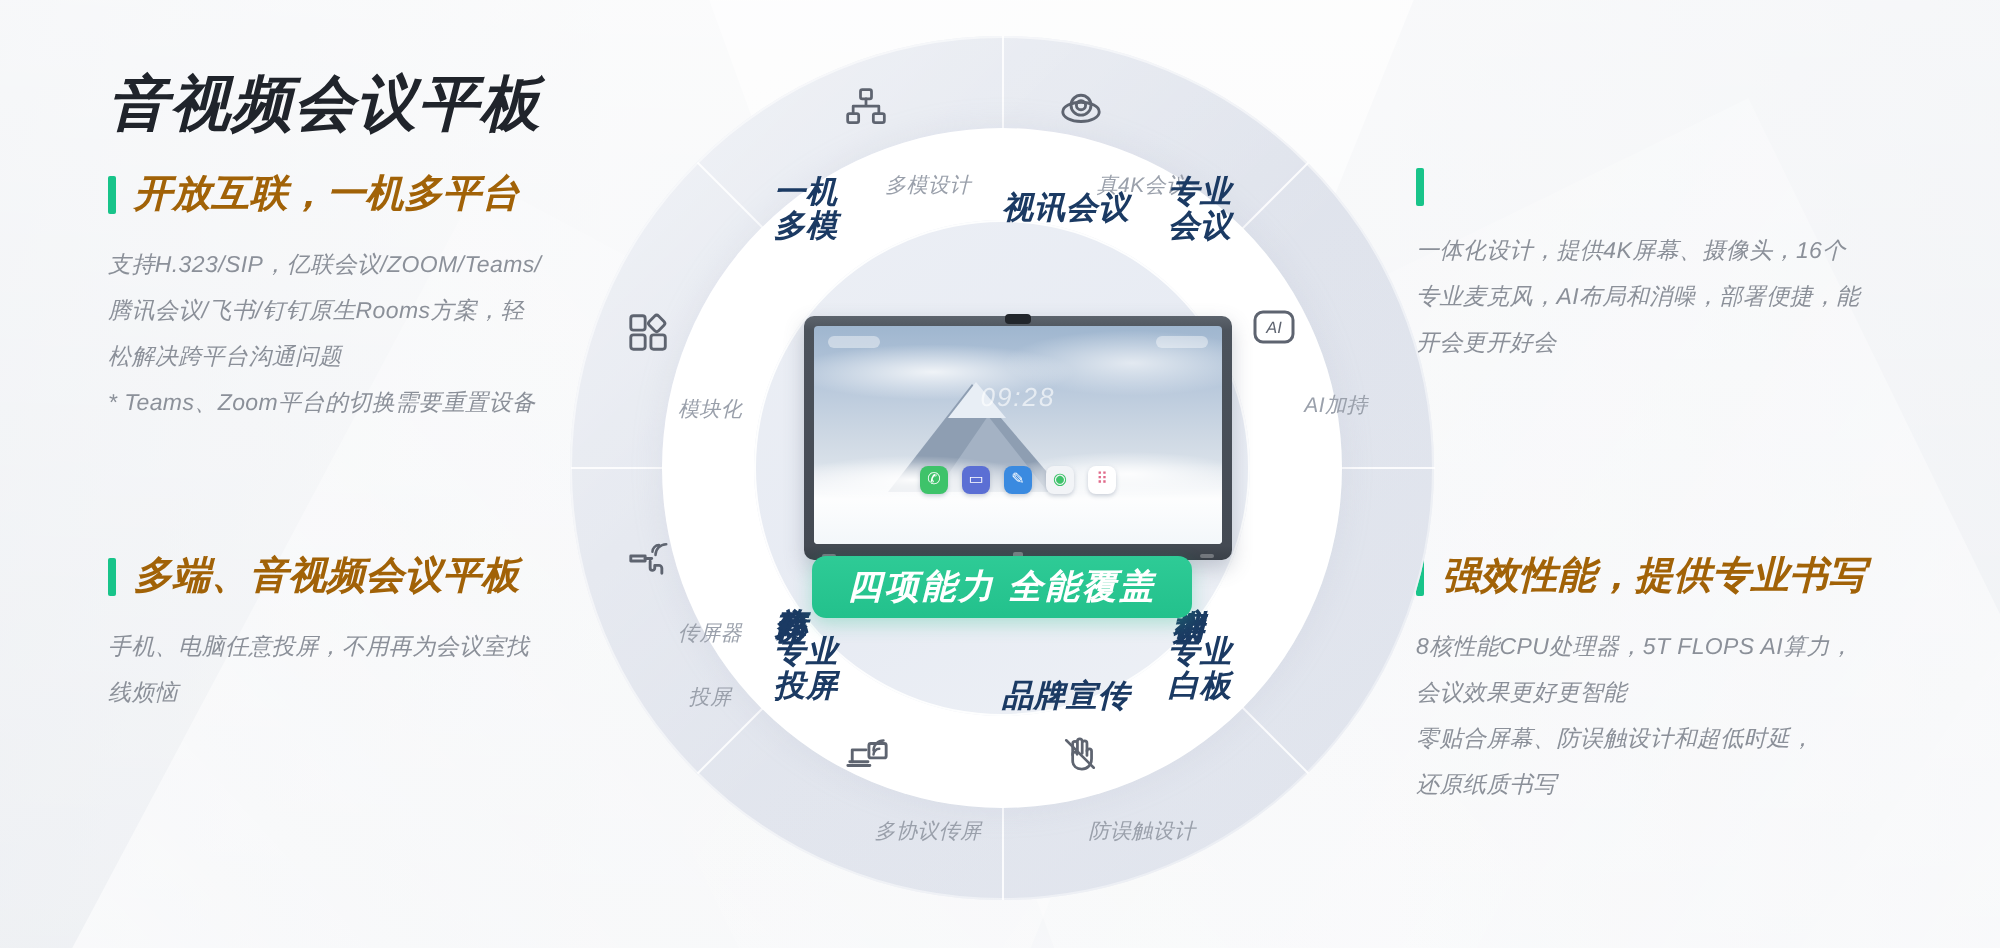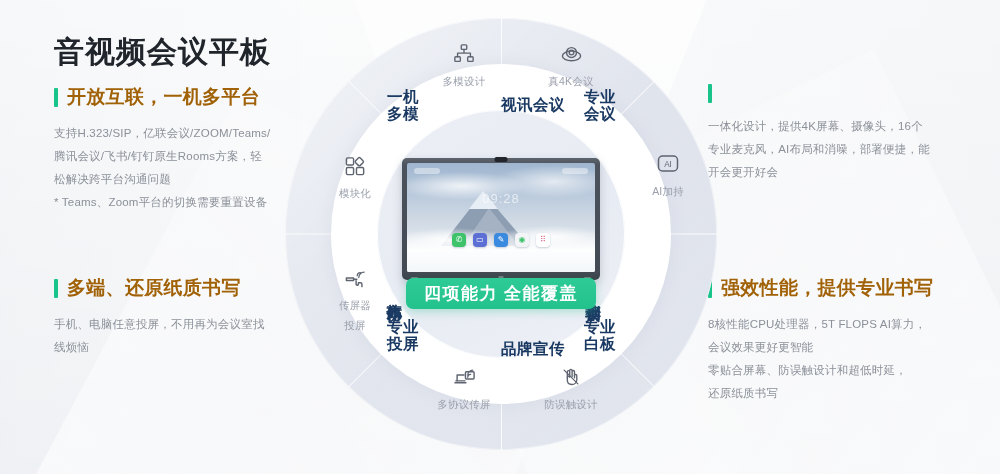--- a/index.html
+++ b/index.html
@@ -2,21 +2,21 @@
 <html><head>
 <meta charset="utf-8">
 <style>
   html,body{margin:0;padding:0;}
   body{
     width:1000px;height:474px;overflow:hidden;
     font-family:"Liberation Sans","DejaVu Sans",sans-serif;
     background:#f2f3f5;
     position:relative;
   }
-  .stage{position:absolute;inset:0;width:1000px;height:474px;overflow:hidden;}
+  .stage{position:absolute;inset:0;width:1000px;height:474px;overflow:hidden;font-style:italic;}
 
   
   .bg-base{position:absolute;inset:0;
     background:linear-gradient(135deg,#f6f7f8 0%,#eef0f3 45%,#f4f5f7 100%);}
   .bg-diag-1{position:absolute;left:-180px;top:-260px;width:760px;height:1000px;
     background:linear-gradient(160deg,rgba(255,255,255,.95),rgba(255,255,255,0));
     transform:rotate(22deg);}
   .bg-diag-2{position:absolute;right:-230px;top:-300px;width:760px;height:1100px;
     background:linear-gradient(200deg,rgba(255,255,255,.9),rgba(255,255,255,0));
     transform:rotate(-20deg);}
@@ -64,33 +64,33 @@
 
   .ring-white{position:absolute;left:46px;top:46px;width:340px;height:340px;border-radius:50%;
     background:#ffffff;box-shadow:0 0 16px rgba(170,180,200,.18);}
   .ring-inner{position:absolute;left:92px;top:92px;width:248px;height:248px;border-radius:50%;
     background:linear-gradient(150deg,#eceff5 0%,#e7ebf3 55%,#eef1f6 100%);}
   .ring-inner-edge{position:absolute;left:92px;top:92px;width:248px;height:248px;border-radius:50%;
     box-shadow:0 0 0 1px rgba(255,255,255,.9) inset;}
 
   
   .ocell{position:absolute;width:92px;text-align:center;
-    display:flex;flex-direction:column;align-items:center;gap:7px;}
+    display:flex;flex-direction:column;gap:19px;}
   .ocell .ico{width:30px;height:28px;display:flex;align-items:center;justify-content:center;}
   .ocell .olabel{font-size:10.5px;color:#9aa0ab;line-height:1.25;letter-spacing:.2px;
     white-space:nowrap;font-weight:500;}
   .ocell svg{stroke:#5e6470;fill:none;stroke-width:1.5;stroke-linecap:round;stroke-linejoin:round;}
 
   
   .icell{position:absolute;font-size:15.5px;font-weight:bold;color:#1b3a63;
     line-height:1.12;text-align:right;letter-spacing:.5px;}
   .icell.vert{writing-mode:vertical-rl;text-orientation:upright;letter-spacing:1px;}
 
   
-  .device{position:absolute;left:402px;top:158px;width:198px;height:122px;}
+  .device{position:absolute;left:402px;top:158px;width:198px;height:122px;padding-left:16px;}
   .bezel{position:absolute;inset:0;border-radius:5px;
     background:linear-gradient(180deg,#5d646d 0%,#4c535c 6%,#444a53 94%,#3a4048 100%);
     padding:5px 5px 8px 5px;box-sizing:border-box;
     box-shadow:0 4px 10px rgba(90,100,120,.3);}
   .screen{position:relative;width:100%;height:100%;border-radius:2px;overflow:hidden;
     background:linear-gradient(180deg,#9fb6cf 0%,#b9c9dc 28%,#cfd9e4 52%,#e3e9ef 76%,#eef2f6 100%);}
   .sky-cloud-a{position:absolute;left:-6%;top:8%;width:70%;height:26%;border-radius:50%;
     background:radial-gradient(ellipse at center,rgba(255,255,255,.8),rgba(255,255,255,0) 70%);}
   .sky-cloud-b{position:absolute;right:-10%;top:2%;width:64%;height:30%;border-radius:50%;
     background:radial-gradient(ellipse at center,rgba(255,255,255,.65),rgba(255,255,255,0) 70%);}
@@ -160,21 +160,21 @@
       <div>支持H.323/SIP，亿联会议/ZOOM/Teams/</div>
       <div>腾讯会议/飞书/钉钉原生Rooms方案，轻</div>
       <div>松解决跨平台沟通问题</div>
       <div>* Teams、Zoom平台的切换需要重置设备</div>
     </div>
   </div>
 
   <div class="panel panel-bl">
     <div class="head-row">
       <div class="accent-bar"></div>
-      <div class="head-text">多端、还原纸质书写</div>
+      <div class="head-text">多端、音视频会议平板</div>
     </div>
     <div class="body-text">
       <div>手机、电脑任意投屏，不用再为会议室找</div>
       <div>线烦恼</div>
     </div>
   </div>
 
   <div class="panel panel-tr">
     <div class="head-row">
       <div class="accent-bar"></div>

